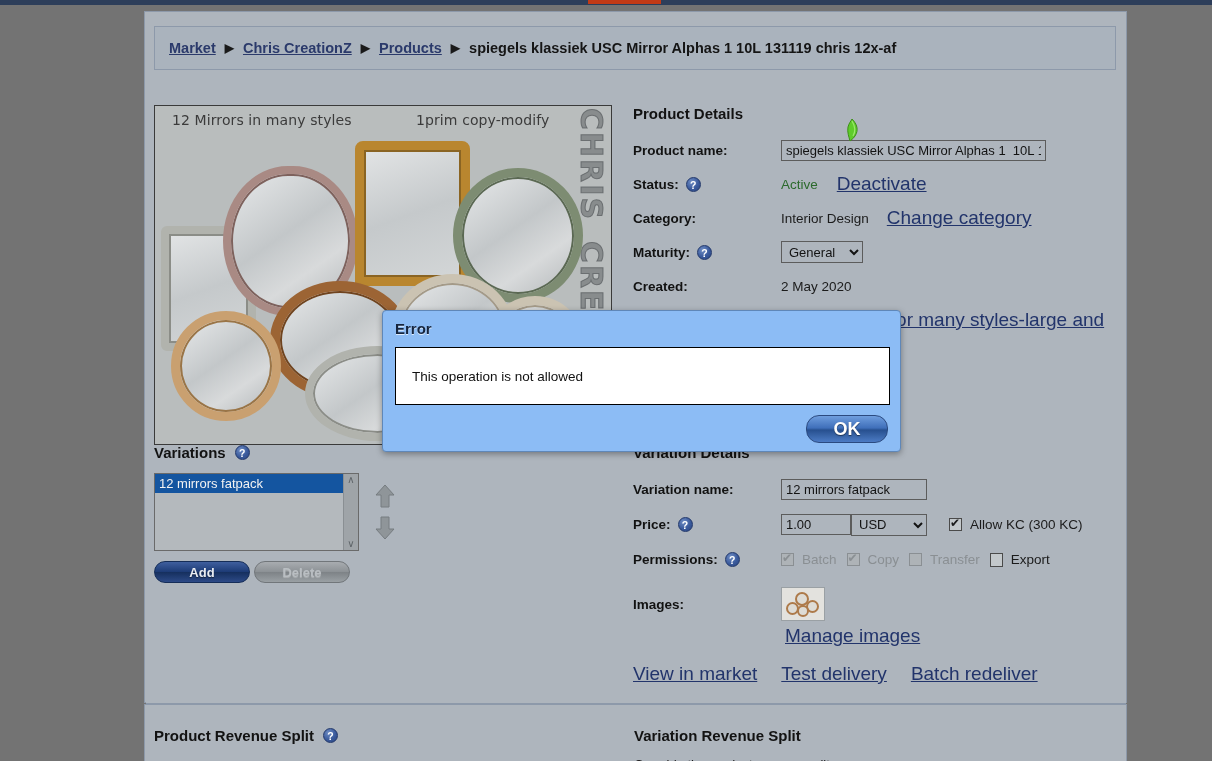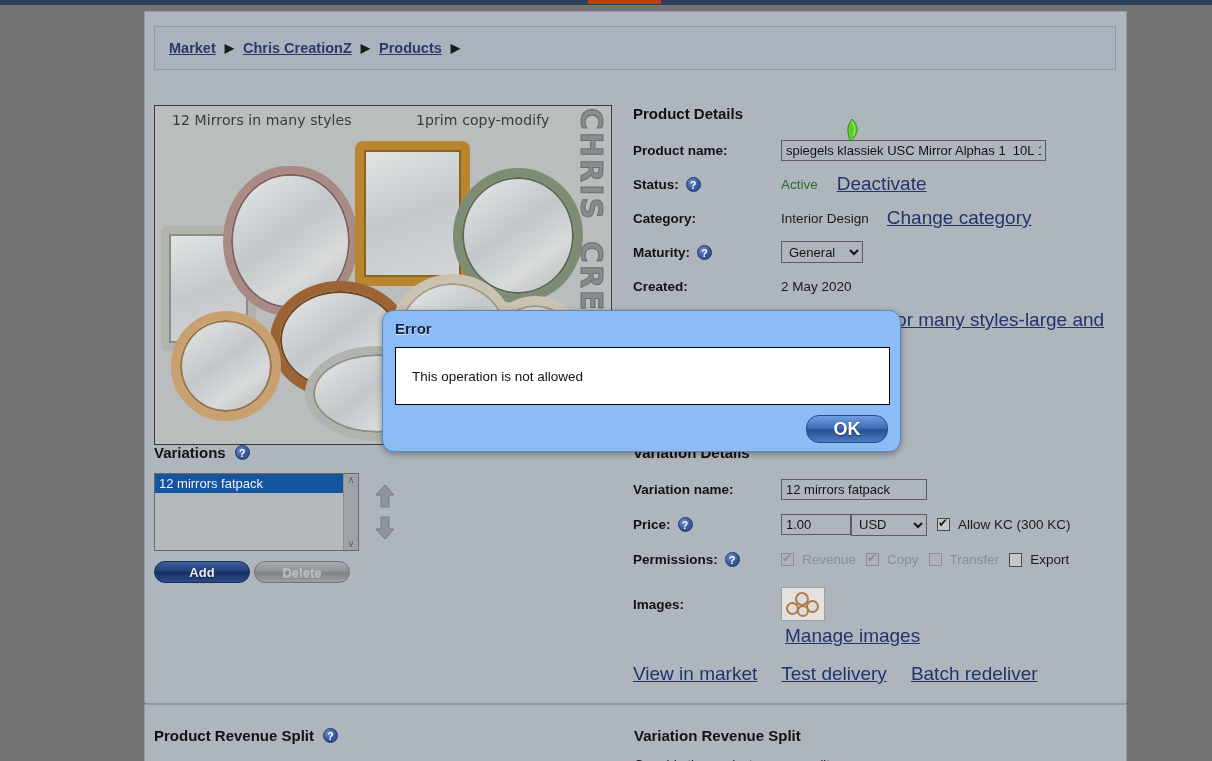--- a/index.html
+++ b/index.html
@@ -296,21 +296,21 @@
     font-size: 13px; color: #1b1b1b;
   }
 
   
   #error-dialog {
     position: absolute;
     left: 382px; top: 305px;
     width: 519px; height: 142px;
     background: #8cbcf5;
     border: 1px solid #5f87b8;
-    border-radius: 12px;
+    border-radius: 4px;
     box-shadow: 0 2px 6px rgba(0,0,0,0.35);
     z-index: 50;
   }
   #error-title {
     position: absolute; left: 12px; top: 9px;
     font-size: 15px; font-weight: bold; color: #15253f;
     text-shadow: 0 1px 0 rgba(255,255,255,0.7);
   }
   #error-message-box {
     position: absolute; left: 12px; top: 36px;
@@ -352,20 +352,21 @@
 
   <div id="content-frame">
 
     <div id="breadcrumb">
       <a>Market</a>
       <span class="sep">▶</span>
       <a>Chris CreationZ</a>
       <span class="sep">▶</span>
       <a>Products</a>
       <span class="sep">▶</span>
+      <span class="current">spiegels klassiek USC Mirror Alphas 1 10L 131119 chris 12x-af</span>
     </div>
 
     <div id="main-area">
 
       <div id="product-image-box">
         <div class="pi-caption left">12 Mirrors in many styles</div>
         <div class="pi-caption right">1prim copy-modify</div>
         <div class="pi-watermark w1">CHRIS</div>
         <div class="pi-watermark w2">CRE</div>
 
@@ -476,34 +477,34 @@
 
         <div class="vd-row">
           <div class="vd-label">
             <span>Price:</span>
             <span class="help-icon">?</span>
           </div>
           <input class="txt" style="width: 70px;" value="1.00">
           <select class="sel" style="width:76px; ">
             <option>USD</option>
           </select>
-          <span class="perm-group" style="margin-left:10px;">
+          <span class="perm-group" style="margin-left:22px;">
             <span class="cb checked"></span>
             <span class="cb-label">Allow KC (300 KC)</span>
           </span>
         </div>
 
         <div class="vd-row">
           <div class="vd-label">
             <span>Permissions:</span>
             <span class="help-icon">?</span>
           </div>
           <span class="perm-group">
             <span class="cb dim checked"></span>
-            <span class="cb-label dim">Revenue</span>
+            <span class="cb-label dim">Batch</span>
           </span>
           <span class="perm-group">
             <span class="cb dim checked"></span>
             <span class="cb-label dim">Copy</span>
           </span>
           <span class="perm-group">
             <span class="cb dim"></span>
             <span class="cb-label dim">Transfer</span>
           </span>
           <span class="perm-group">

